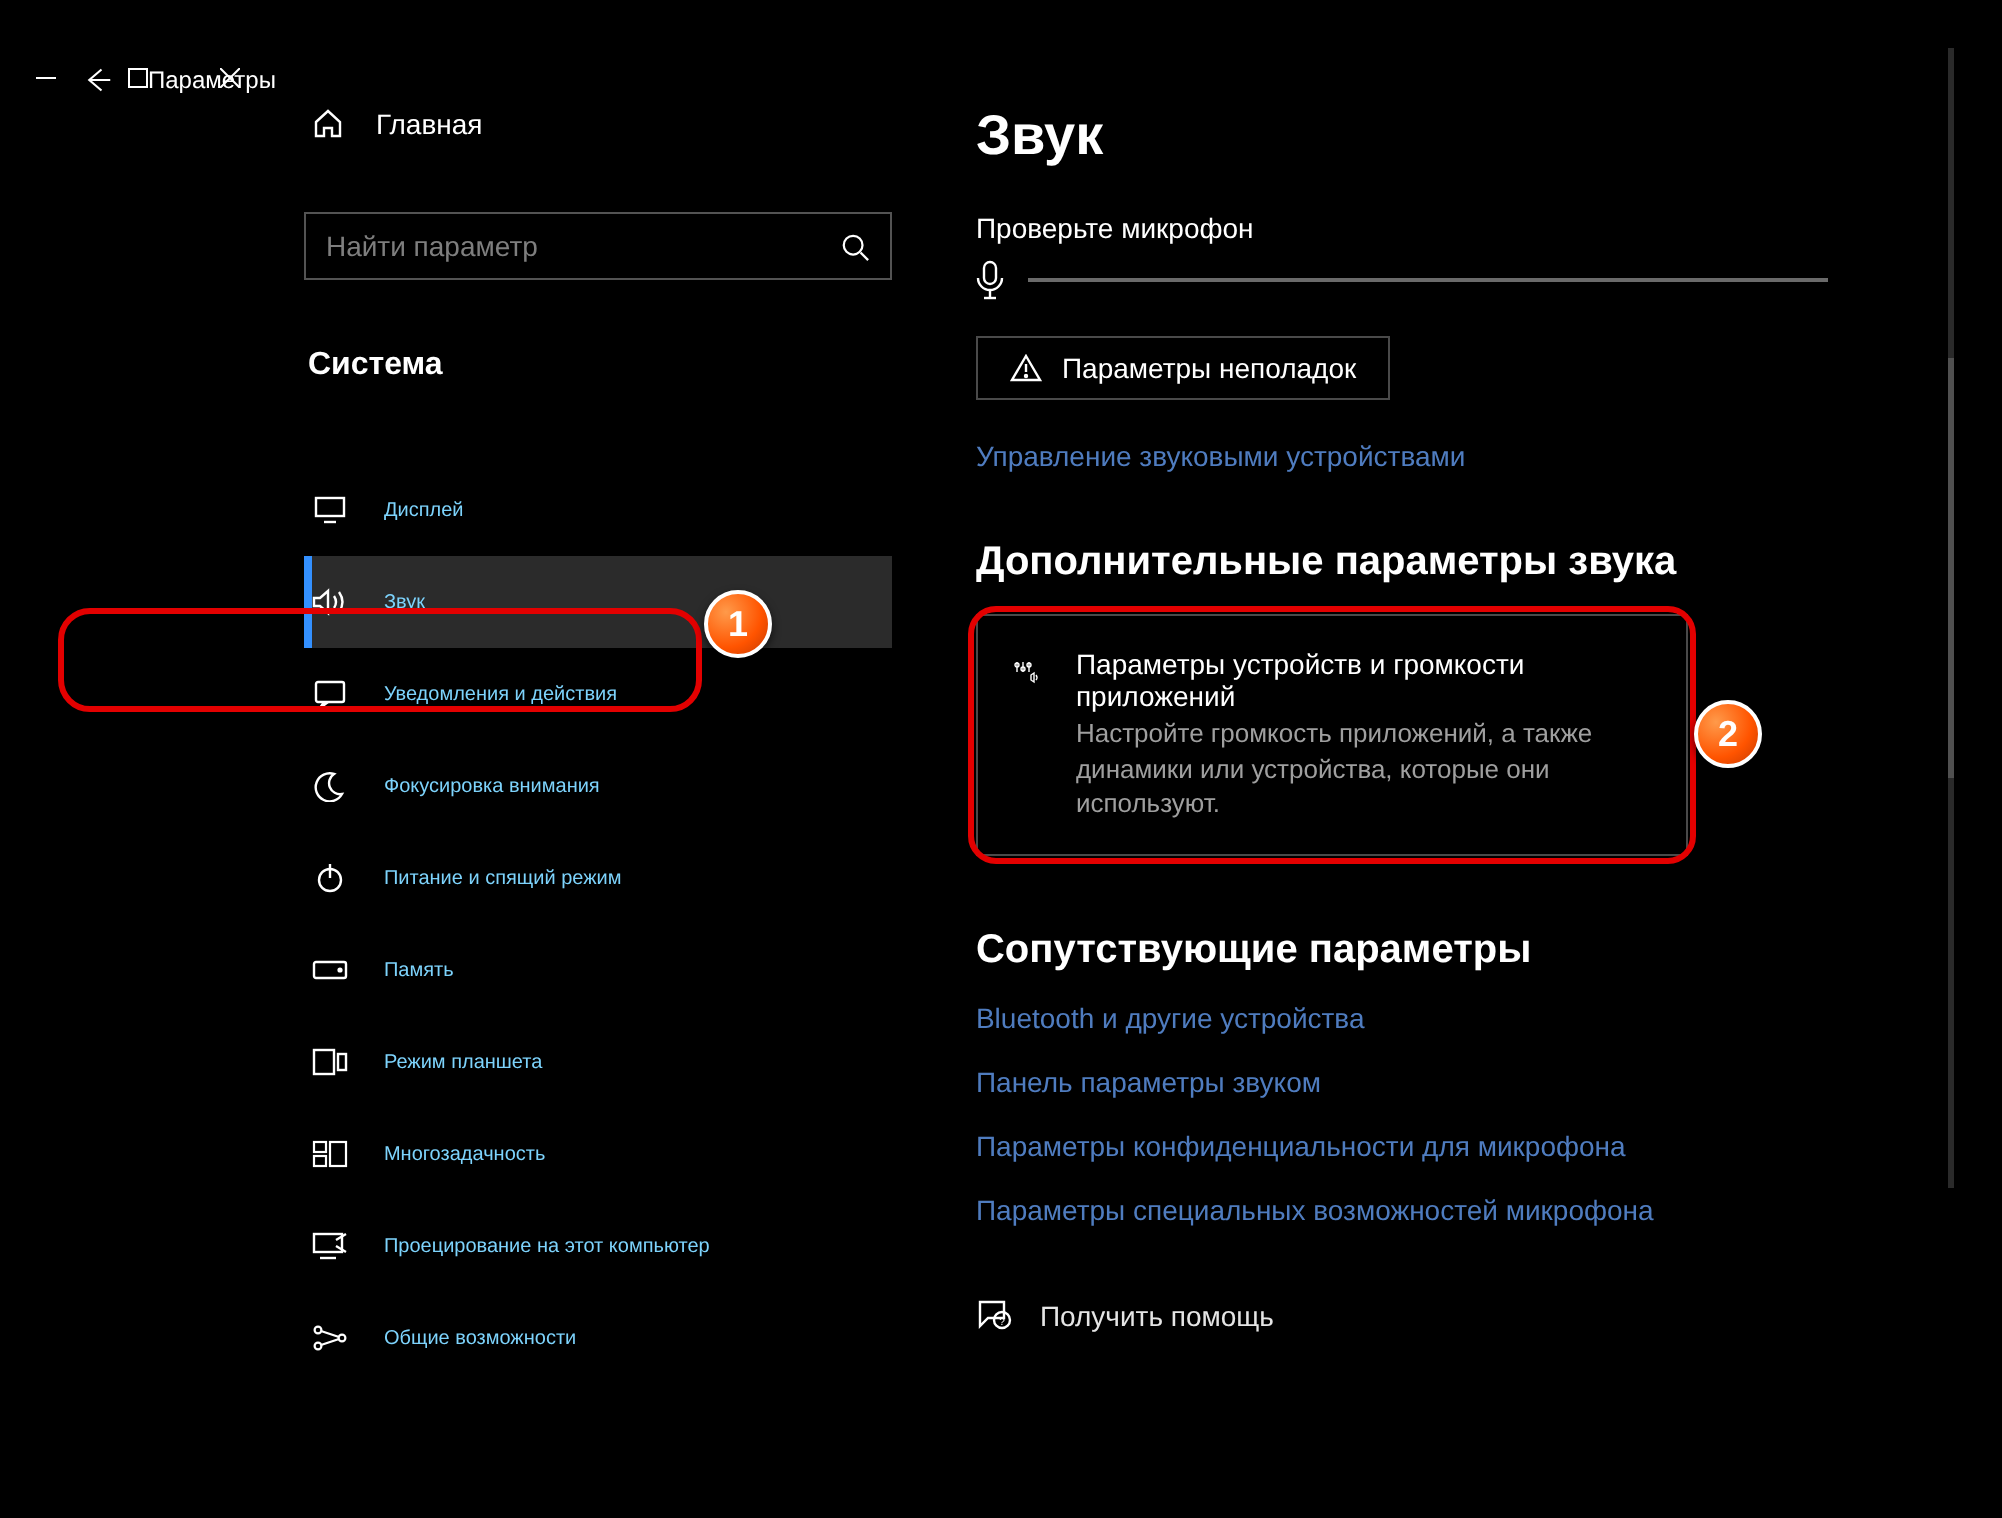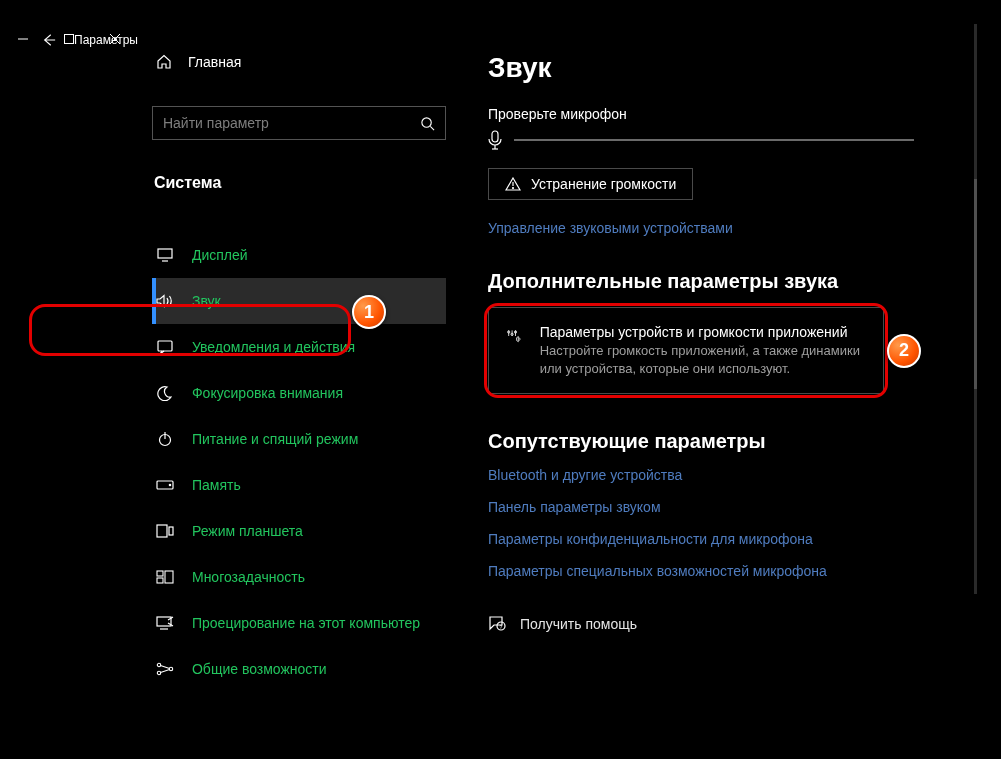--- a/index.html
+++ b/index.html
@@ -123,22 +123,22 @@
     border-left: 4px solid #3390ff;
     padding-left: 0;
   }
   .nav-icon {
     width: 18px;
     display: flex;
     justify-content: center;
   }
   .nav-item.active .nav-icon { margin-left: 0px; }
   .nav-label {
-    font-size: 14px;
-    color: #22c55e;
+    font-size: 10px;
+    color: #7dd3fc;
   }
   .highlight-1 {
     position: absolute;
     border: 3px solid #e30000;
     border-radius: 16px;
     pointer-events: none;
     left: 5px;
     top: 280px;
     width: 322px;
     height: 52px;
@@ -222,21 +222,21 @@
     font-size: 20px;
     font-weight: 600;
     margin-bottom: 14px;
   }
   .pref-card {
     border: 1px solid #4a4a4a;
     background: #000;
     display: flex;
     gap: 18px;
     padding: 16px 18px;
-    width: 396px;
+    width: 356px;
     margin-bottom: 36px;
     cursor: pointer;
     position: relative;
   }
   .highlight-2 {
     position: absolute;
     border: 3px solid #e30000;
     border-radius: 14px;
     pointer-events: none;
     left: -5px;
@@ -450,21 +450,21 @@
           </svg>
         <div class="mic-bar"></div>
       </div>
 
       <button class="trouble-btn">
         <svg width="16" height="14" viewBox="0 0 16 14" fill="none" stroke="currentColor" stroke-width="1.2">
             <path d="M8 1 L15 13 H1 Z"></path>
             <line x1="8" y1="5" x2="8" y2="9"></line>
             <circle cx="8" cy="11" r="0.5" fill="currentColor"></circle>
           </svg>
-        <span>Устранение громкости</span>
+        <span>Параметры неполадок</span>
       </button>
 
       <div class="mgmt-link">Управление звуковыми устройствами</div>
 
       <h2 class="section-title">Дополнительные параметры звука</h2>
 
       <div class="pref-card">
         <div class="highlight-2"></div>
         <svg width="26" height="24" viewBox="0 0 26 24" fill="none" stroke="currentColor" stroke-width="1.4">
           <line x1="3" y1="2" x2="3" y2="12"></line>

